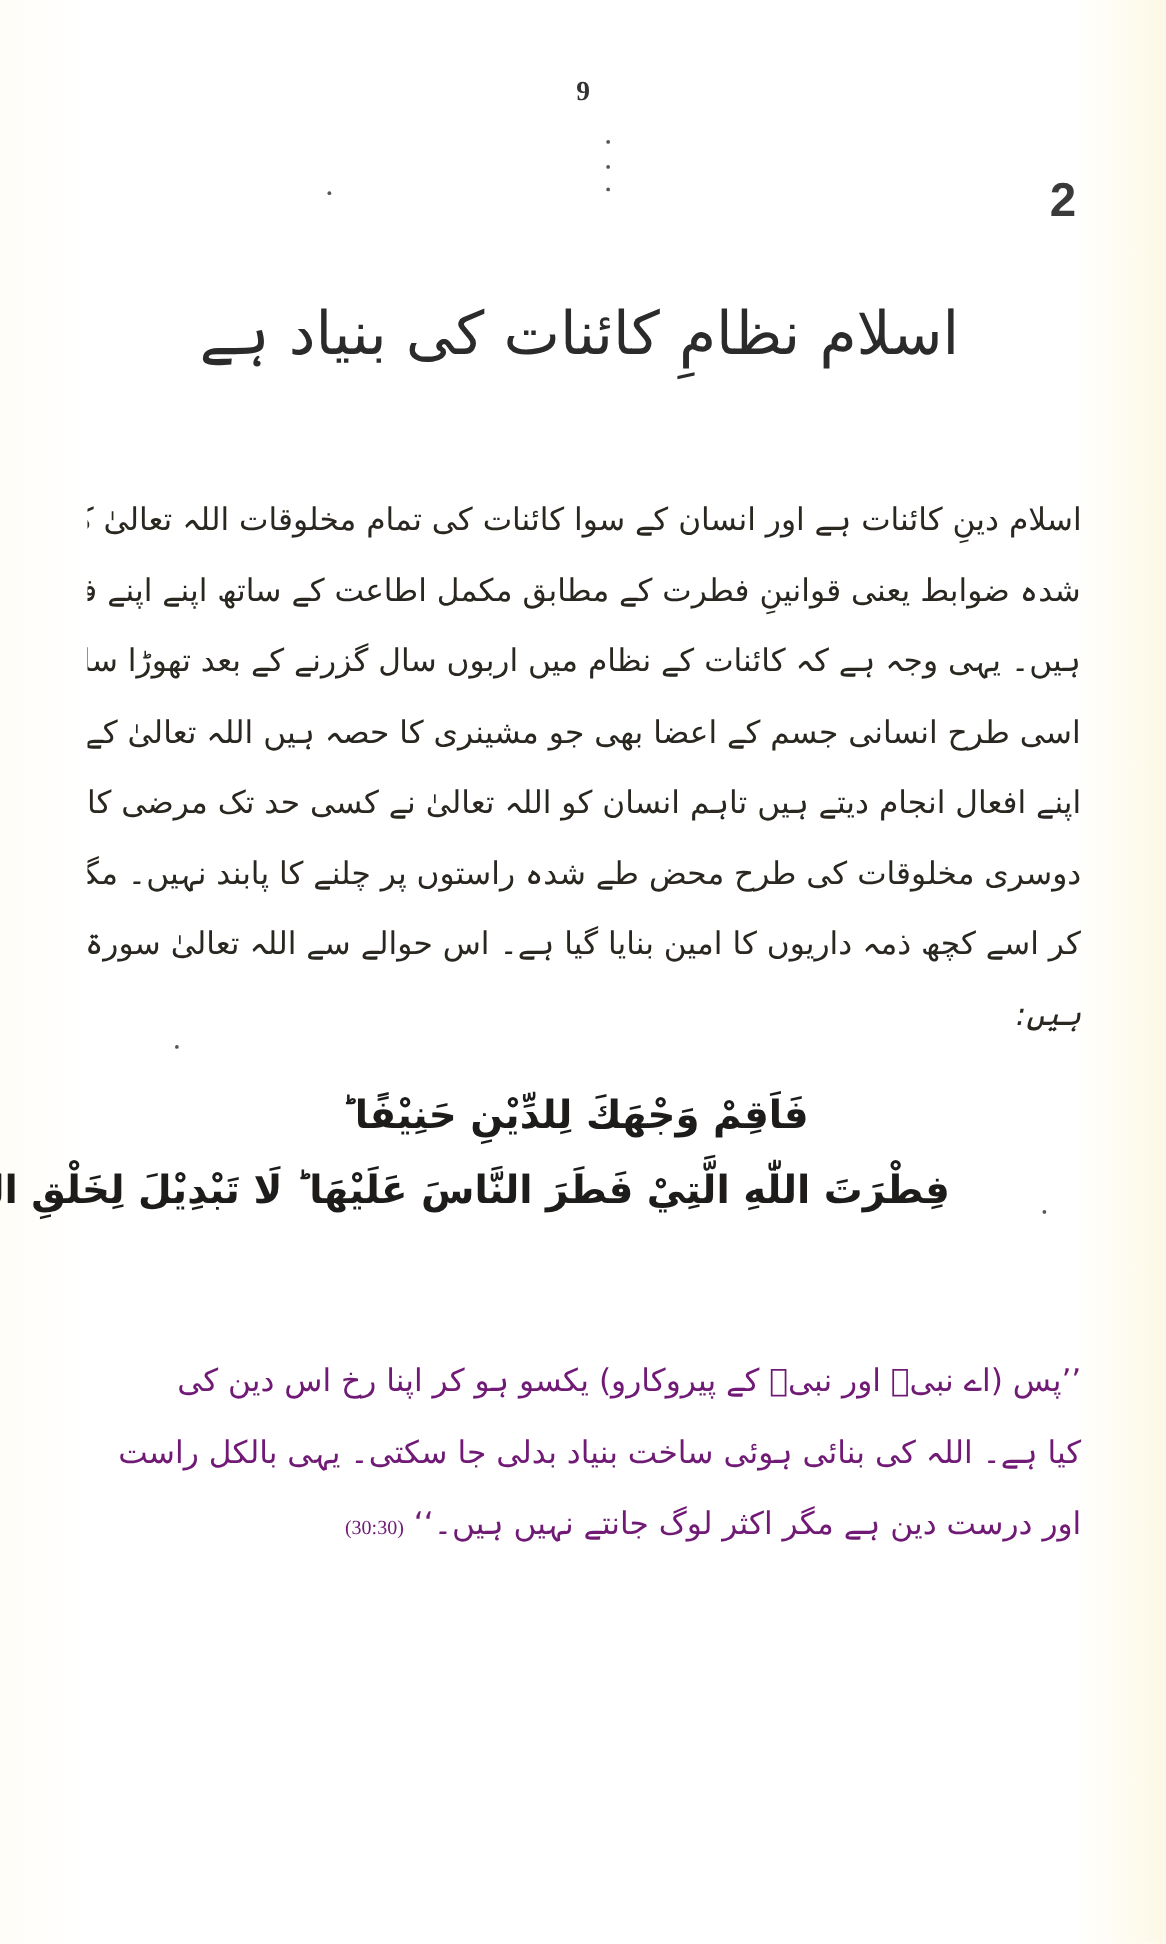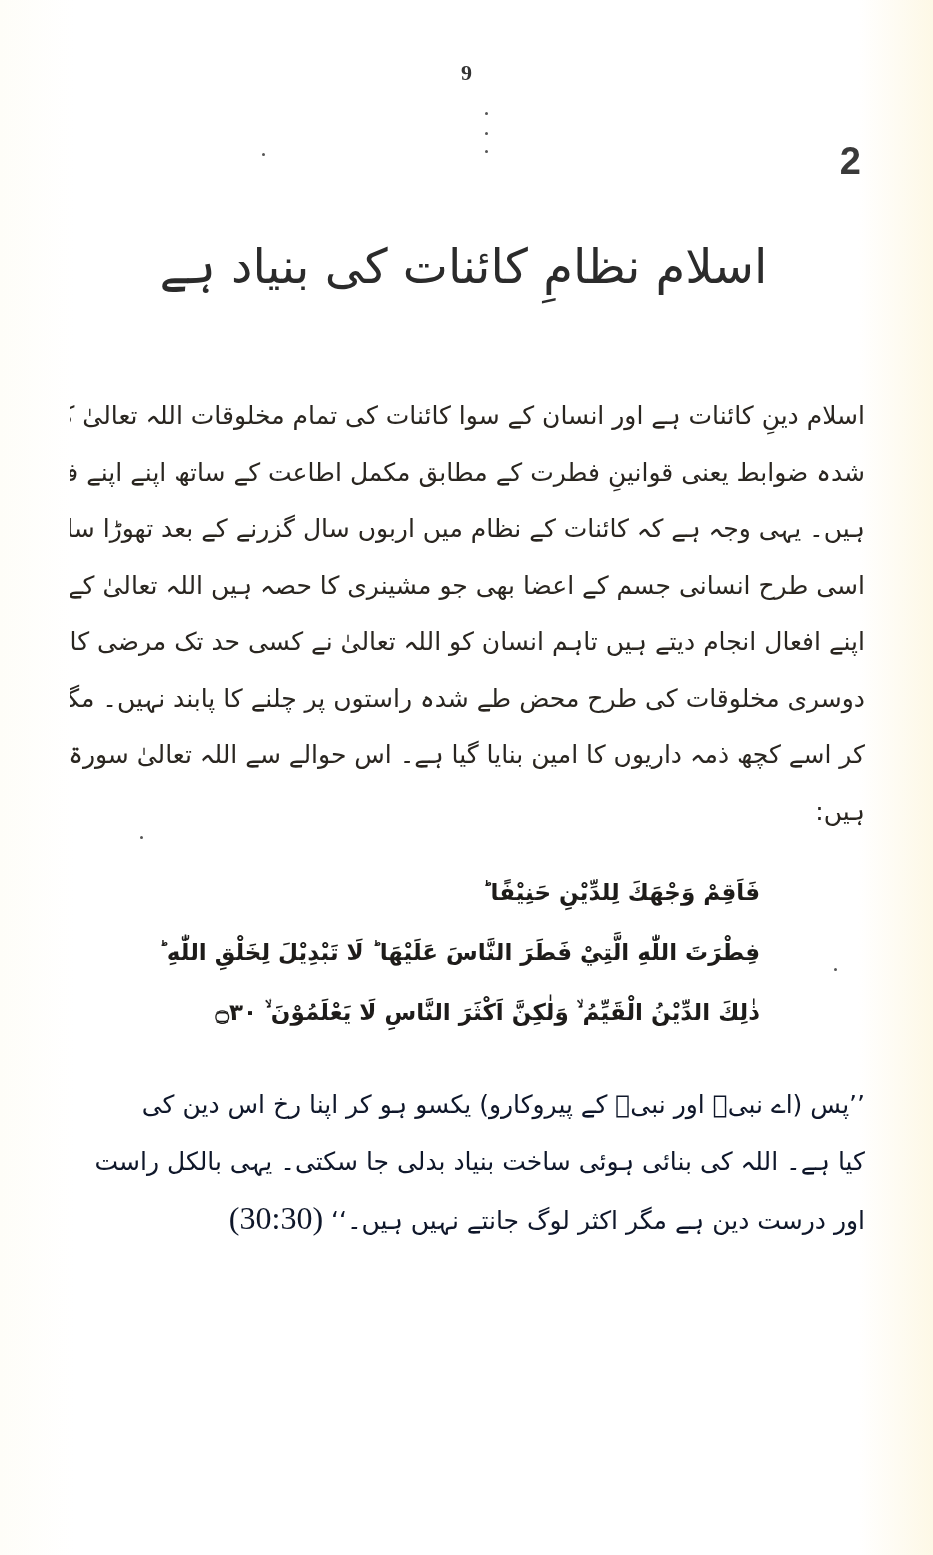--- a/index.html
+++ b/index.html
@@ -26,37 +26,37 @@
     font-size: 48px; color: #2b2b2b;
     font-family: "DejaVu Sans", sans-serif;
   }
   .body-text {
     position: absolute; left: 70px; right: 68px; top: 388px;
     direction: rtl; text-align: justify; text-align-last: right;
     font-size: 25px; line-height: 56.5px;
     font-family: "DejaVu Sans", sans-serif; color: #2a2620;
   }
   .body-text .line { display: block; white-space: nowrap; overflow: hidden; text-align-last: justify; }
-  .body-text .line.last { text-align-last: right; }
+  .body-text .line.last { text-align-last: right; font-style: italic; }
   .verse {
     position: absolute; left: 160px; width: 600px; top: 862px;
-    direction: rtl; text-align: right;
-    font-size: 23px; line-height: 60px; font-weight: bold;
+    direction: rtl; text-align: center;
+    font-size: 31px; line-height: 60px; font-weight: bold;
     font-family: "DejaVu Sans", sans-serif; color: #1e1c1a;
   }
   .verse .line { display: block; white-space: nowrap; }
   .translation {
     position: absolute; left: 165px; right: 68px; top: 1076px;
     direction: rtl;
     font-size: 25px; line-height: 57px;
-    font-family: "DejaVu Sans", sans-serif; color: #0f172a;
+    font-family: "DejaVu Sans", sans-serif; color: #701a75;
   }
   .translation .line { display: block; white-space: nowrap; text-align-last: justify; }
   .translation .line.last { text-align-last: right; }
-  .ref { direction: ltr; unicode-bidi: embed; font-family: "Liberation Serif", serif; font-size: 32px; }
+  .ref { direction: ltr; unicode-bidi: embed; font-family: "Liberation Serif", serif; font-size: 16px; }
   .speck { position: absolute; width: 3px; height: 3px; background: #555; border-radius: 50%; }
 </style>
 </head>
 <body>
 
 <div>
   <div class="page-number">9</div>
 
   <span class="speck" style="left:485px;top:112px;"></span>
   <span class="speck" style="left:485px;top:132px;"></span>
@@ -75,21 +75,20 @@
     <span class="line">اسی طرح انسانی جسم کے اعضا بھی جو مشینری کا حصہ ہیں اللہ تعالیٰ کے وضع کردہ نظام کے تحت</span>
     <span class="line">اپنے افعال انجام دیتے ہیں تاہم انسان کو اللہ تعالیٰ نے کسی حد تک مرضی کا مالک بنایا ہے اور انسان</span>
     <span class="line">دوسری مخلوقات کی طرح محض طے شدہ راستوں پر چلنے کا پابند نہیں۔ مگر انسان کو اشرف المخلوقات بنا</span>
     <span class="line">کر اسے کچھ ذمہ داریوں کا امین بنایا گیا ہے۔ اس حوالے سے اللہ تعالیٰ سورۃ الروم میں فرماتے</span>
     <span class="line last">ہیں:</span>
   </div>
 
   <div class="verse">
     <span class="line">فَاَقِمْ وَجْهَكَ لِلدِّيْنِ حَنِيْفًا ؕ</span>
     <span class="line">فِطْرَتَ اللّٰهِ الَّتِيْ فَطَرَ النَّاسَ عَلَيْهَا ؕ لَا تَبْدِيْلَ لِخَلْقِ اللّٰهِ ؕ</span>
-    <span class="line">ذٰلِكَ الدِّيْنُ الْقَيِّمُ ۙ وَلٰكِنَّ اَكْثَرَ النَّاسِ لَا يَعْلَمُوْنَ ۙ ۝٣٠</span>
   </div>
 
   <div class="translation">
     <span class="line">’’پس (اے نبیؐ اور نبیؐ کے پیروکارو) یکسو ہو کر اپنا رخ اس دین کی</span>
     <span class="line">کیا ہے۔ اللہ کی بنائی ہوئی ساخت بنیاد بدلی جا سکتی۔ یہی بالکل راست</span>
     <span class="line last">
       <span>اور درست دین ہے مگر اکثر لوگ جانتے نہیں ہیں۔‘‘</span>
       <span class="ref">(30:30)</span>
     </span>
   </div>

